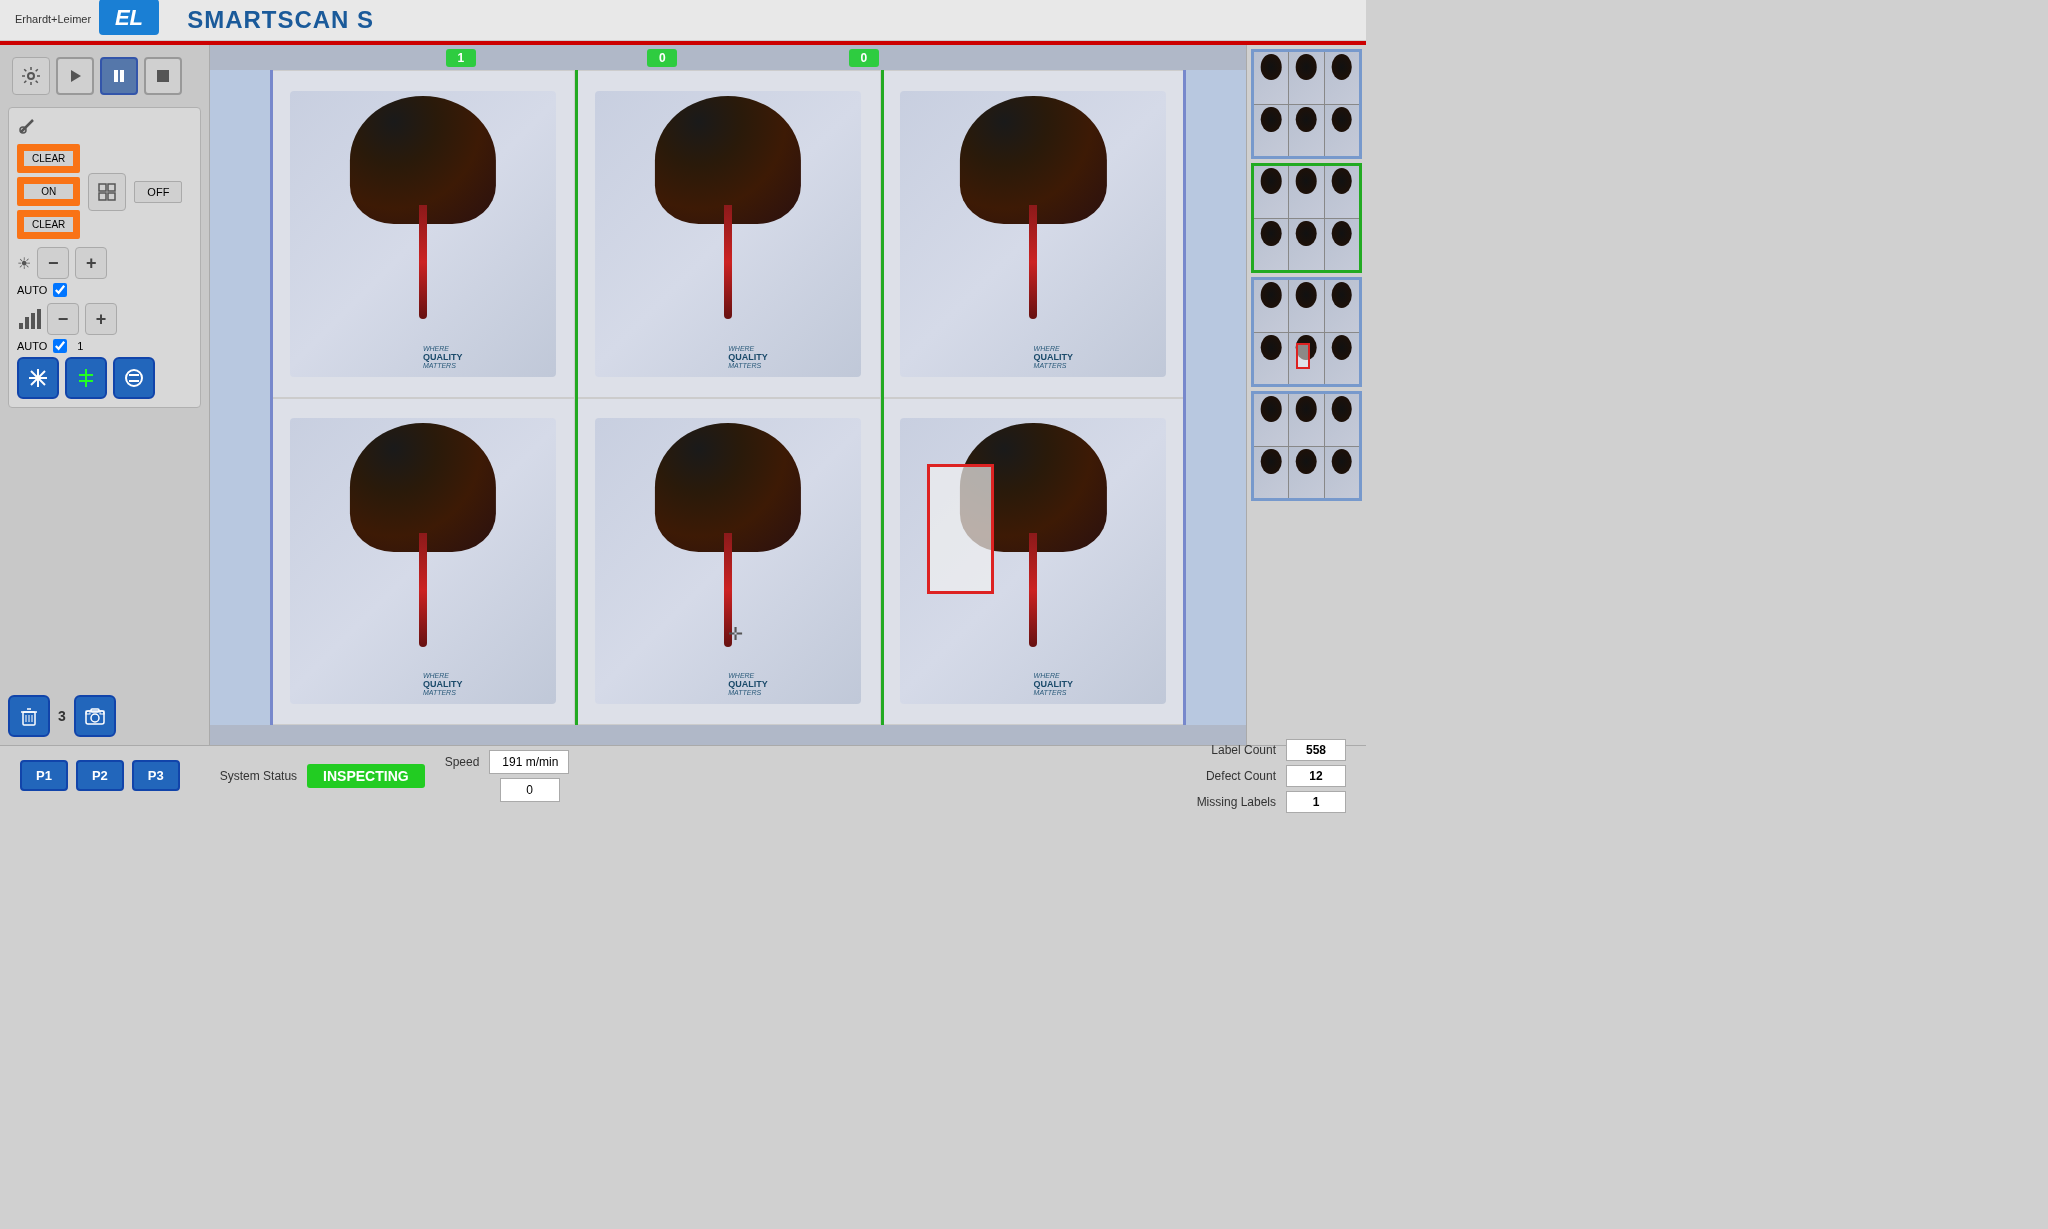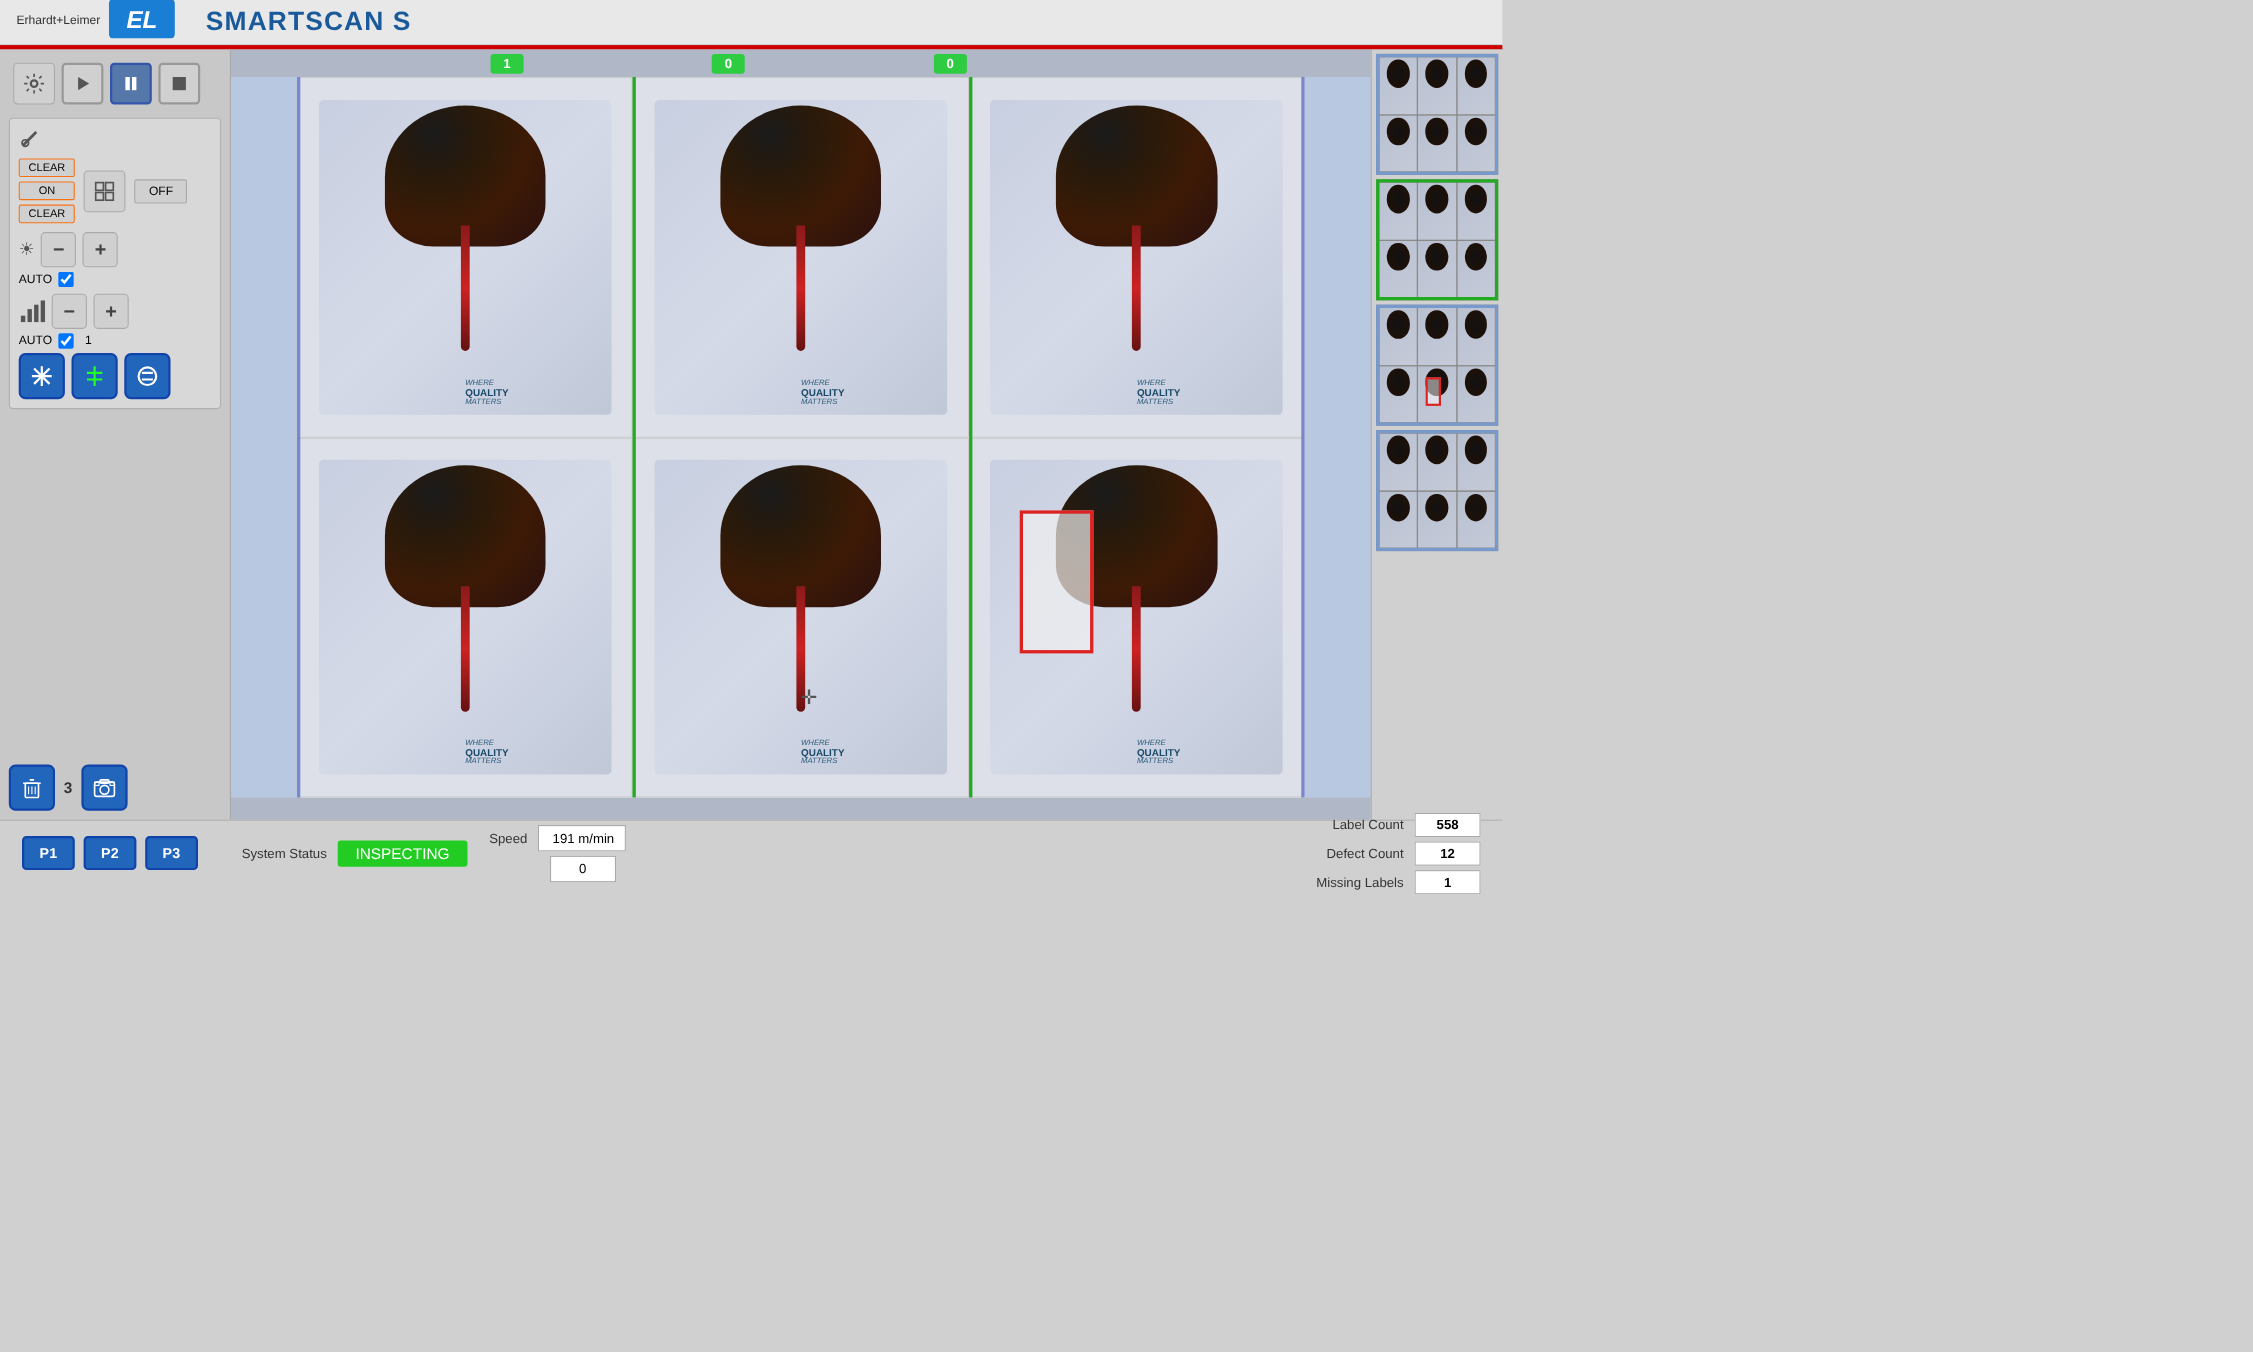--- a/index.html
+++ b/index.html
@@ -119,21 +119,21 @@
     }
 
     .clear-on-off {
       display: flex;
       flex-direction: column;
       gap: 4px;
     }
 
     .clear-btn {
       background: #d0d0d0;
-      border: 1px solid #f97316;
+      border: 7px solid #f97316;
       padding: 2px 8px;
       font-size: 10px;
       cursor: pointer;
       border-radius: 2px;
       text-align: center;
     }
 
     .grid-btn {
       width: 38px;
       height: 38px;
@@ -471,21 +471,21 @@
     }
 
     .status-label {
       font-size: 12px;
       color: #333;
     }
 
     .status-value {
       background: #22cc22;
       color: white;
-      font-weight: normal;
+      font-weight: bold;
       font-size: 14px;
       padding: 4px 16px;
       border-radius: 3px;
       min-width: 100px;
       text-align: right;
     }
 
     .speed-value {
       background: white;
       border: 1px solid #aaa;

